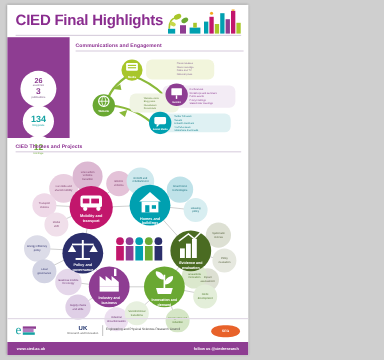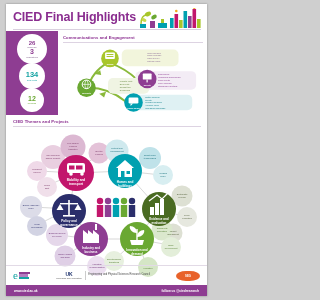--- a/index.html
+++ b/index.html
@@ -29,21 +29,21 @@
   .top { position:relative; display:flex; height:84px; }
 
   .stats {
     width:52px; background:#8e3d92; position:relative;
     flex:0 0 52px;
   }
   .stat-circle {
     position:absolute; left:50%; transform:translateX(-50%);
     background:#ffffff; border-radius:50%;
     display:flex; flex-direction:column; align-items:center; justify-content:center;
-    text-align:center; line-height:1.02;
+    text-align:center; line-height:1.02;margin-top:25px;
   }
   .s1 { width:30px; height:30px; top:3px; }
   .s2 { width:26px; height:26px; top:32px; }
   .s3 { width:24px; height:24px; top:57px; }
   .stat-num { font-weight:bold; }
   .s1 .n1 { font-size:6px; color:#8e3d92; }
   .s1 .n2 { font-size:7px; color:#8e3d92; }
   .s1 .lbl { font-size:2.2px; color:#7b5a86; }
   .s2 .stat-num { font-size:7.5px; color:#16a3a3; }
   .s2 .lbl { font-size:2.2px; color:#16a3a3; }

